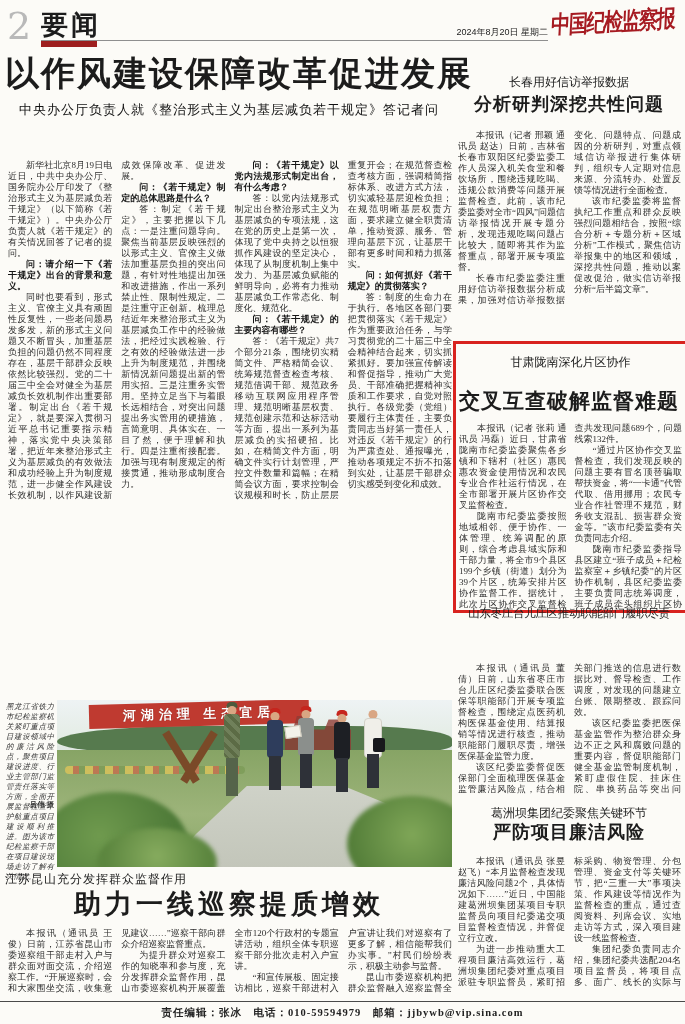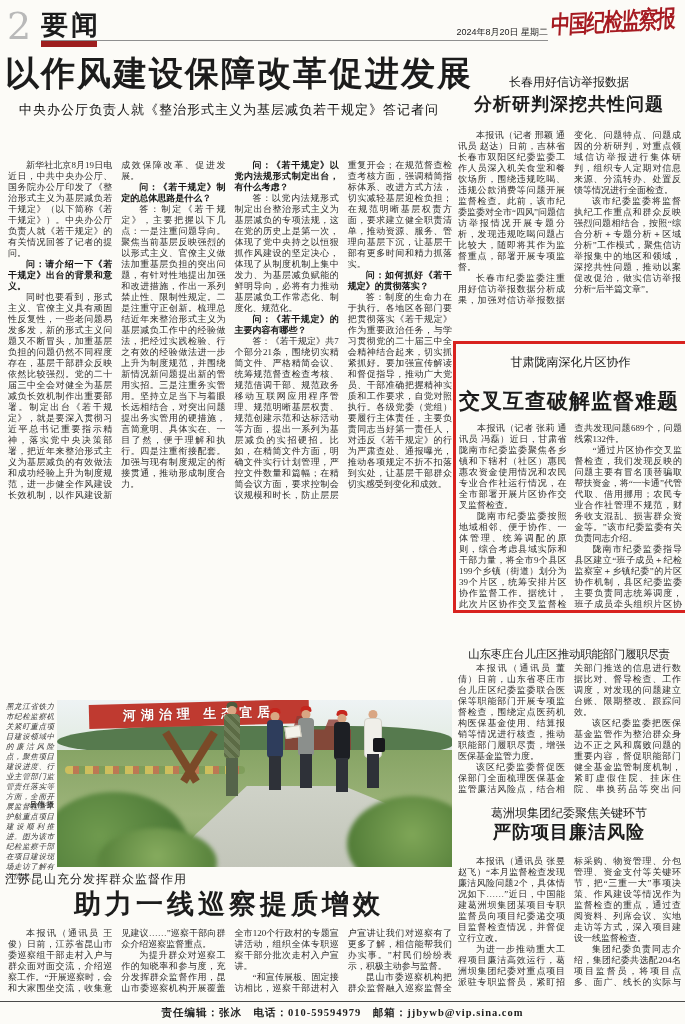--- a/index.html
+++ b/index.html
@@ -69,21 +69,21 @@
   .sb-kicker{position:absolute;left:456px;width:226px;text-align:center;font-size:12px;letter-spacing:0;}
   .sb-kicker.small{font-size:11.5px;letter-spacing:-.3px;}
   .sb-headline{position:absolute;left:456px;width:226px;text-align:center;font-size:18px;font-weight:900;letter-spacing:1px;}
   .sb-body{position:absolute;left:458px;width:223px;columns:2;column-gap:9px;overflow:hidden;}
   .a1-kicker{top:74px;} .a1-headline{top:92px;} .a1-body{top:130px;height:206px;}
   .redbox{position:absolute;left:453px;top:341px;width:223px;height:258px;border:3px solid #d8231f;
           background:#fcfbf7;padding:4px 3px;}
   .rb-kicker{text-align:center;font-size:12px;margin-top:6px;}
   .rb-headline{text-align:left;font-size:21px;font-weight:900;letter-spacing:1px;margin-top:16px;}
   .rb-body{columns:2;column-gap:8px;height:192px;overflow:hidden;margin-top:8px;}
-  .a3-kicker{top:647px;} .a3-headline{top:627px;} .a3-body{top:663px;height:134px;}
+  .a3-kicker{top:606px;} .a3-headline{top:627px;} .a3-body{top:663px;height:134px;}
   .a4-kicker{top:805px;} .a4-headline{top:820px;} .a4-body{top:856px;height:140px;}
 
   
   .footer-rule{position:absolute;left:0;top:1001px;width:685px;height:1px;background:#4a4a4a;}
   .footer-text{position:absolute;left:0;top:1006px;width:685px;text-align:center;font-size:10.5px;
                font-weight:bold;letter-spacing:1px;color:#222;}
 </style>
 </head>
 <body>
 

